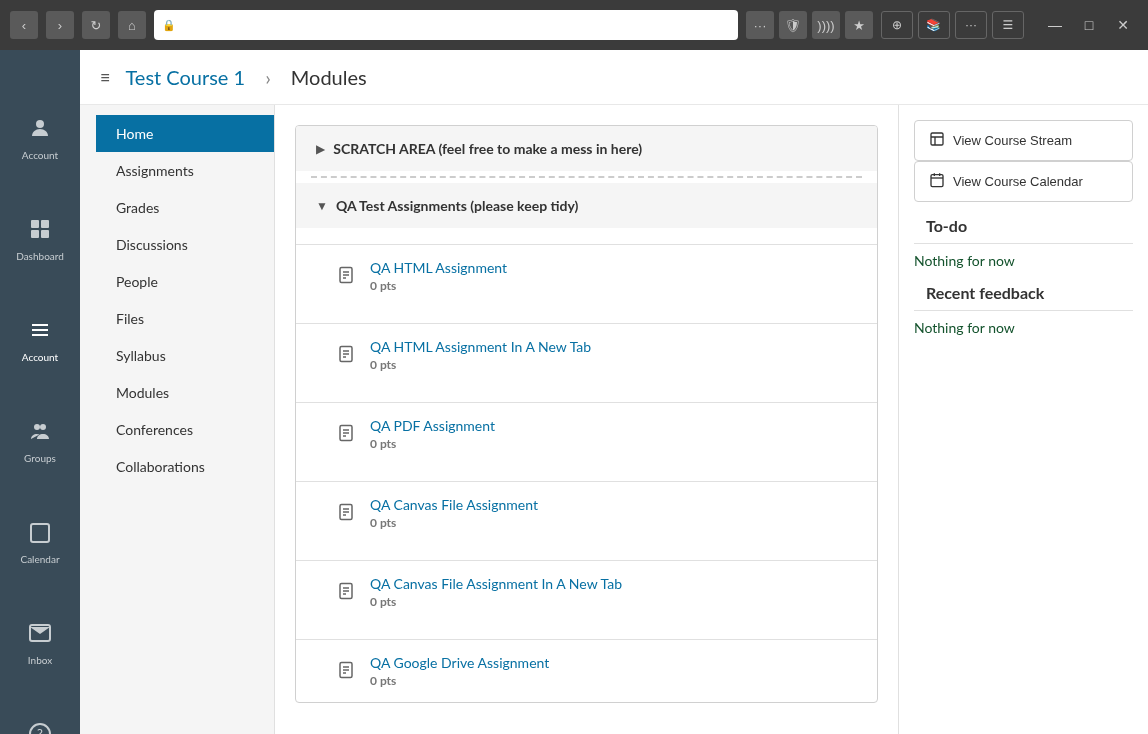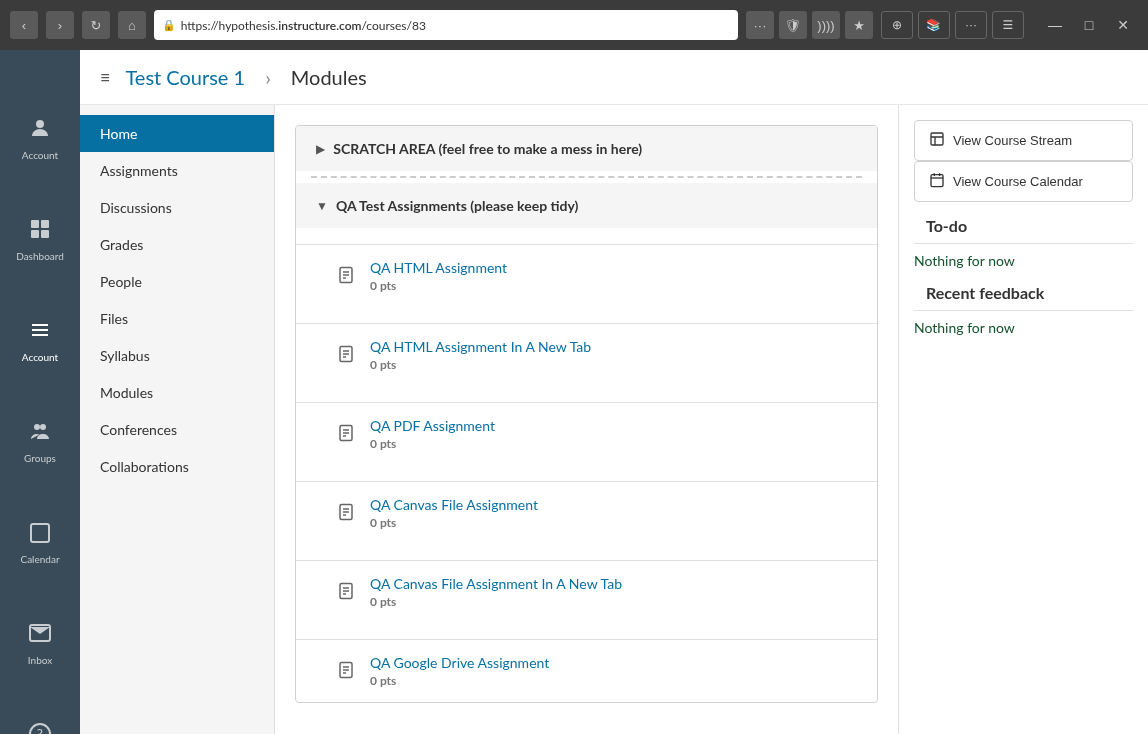--- a/index.html
+++ b/index.html
@@ -168,20 +168,21 @@
       flex-shrink: 0;
       overflow-y: auto;
     }
     .course-nav-item {
       display: block;
       padding: 10px 20px;
       color: #333;
       text-decoration: none;
       font-size: 14px;
       cursor: pointer;
+      margin-left: 16px;
     }
     .course-nav-item.active {
       background: #0770A3;
       color: #fff;
       border-radius: 0;
     }
 
     
     .main-content {
       flex: 1;
@@ -291,23 +292,20 @@
 </head>
 <body>
 
 <div class="browser-chrome">
   <button class="nav-btn">‹</button>
   <button class="nav-btn">›</button>
   <button class="nav-btn">↻</button>
   <button class="nav-btn">⌂</button>
   <div class="address-bar">
     <span class="lock-icon">🔒</span>
-    <span class="address-text">
-      https://hypothesis.<strong>instructure.com</strong>/courses/83
-    </span>
   </div>
   <div class="browser-actions">
     <button class="nav-btn">···</button>
     <button class="nav-btn">🛡</button>
     <button class="nav-btn">))))</button>
     <button class="nav-btn">★</button>
   </div>
   <div class="browser-actions">
     <button class="browser-action-btn">⊕</button>
     <button class="browser-action-btn">📚</button>
@@ -421,22 +419,22 @@
         <span class="breadcrumb-separator">›</span>
         <span class="breadcrumb-current">Modules</span>
       </div>
     </div>
 
     <div class="content-area">
 
       <nav class="course-nav">
         <a class="course-nav-item active">Home</a>
         <a class="course-nav-item">Assignments</a>
+        <a class="course-nav-item">Grades</a>
         <a class="course-nav-item">Discussions</a>
-        <a class="course-nav-item">Grades</a>
         <a class="course-nav-item">People</a>
         <a class="course-nav-item">Files</a>
         <a class="course-nav-item">Syllabus</a>
         <a class="course-nav-item">Modules</a>
         <a class="course-nav-item">Conferences</a>
         <a class="course-nav-item">Collaborations</a>
       </nav>
 
       <div class="main-content">
         <div class="module-container">

